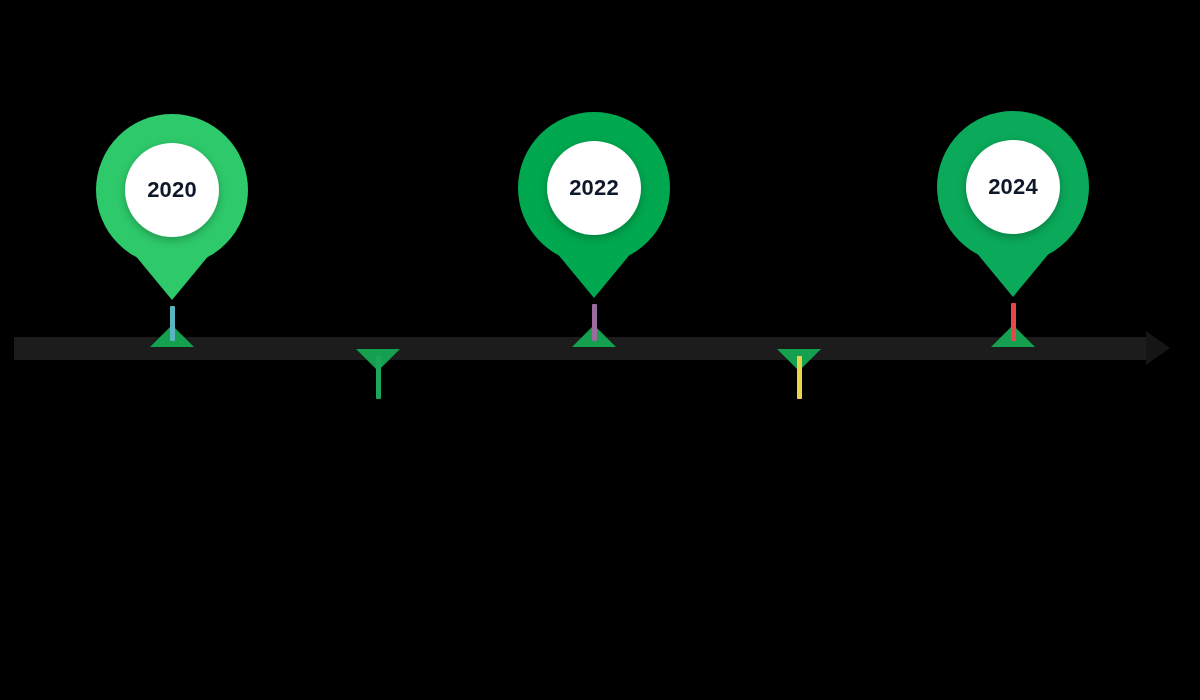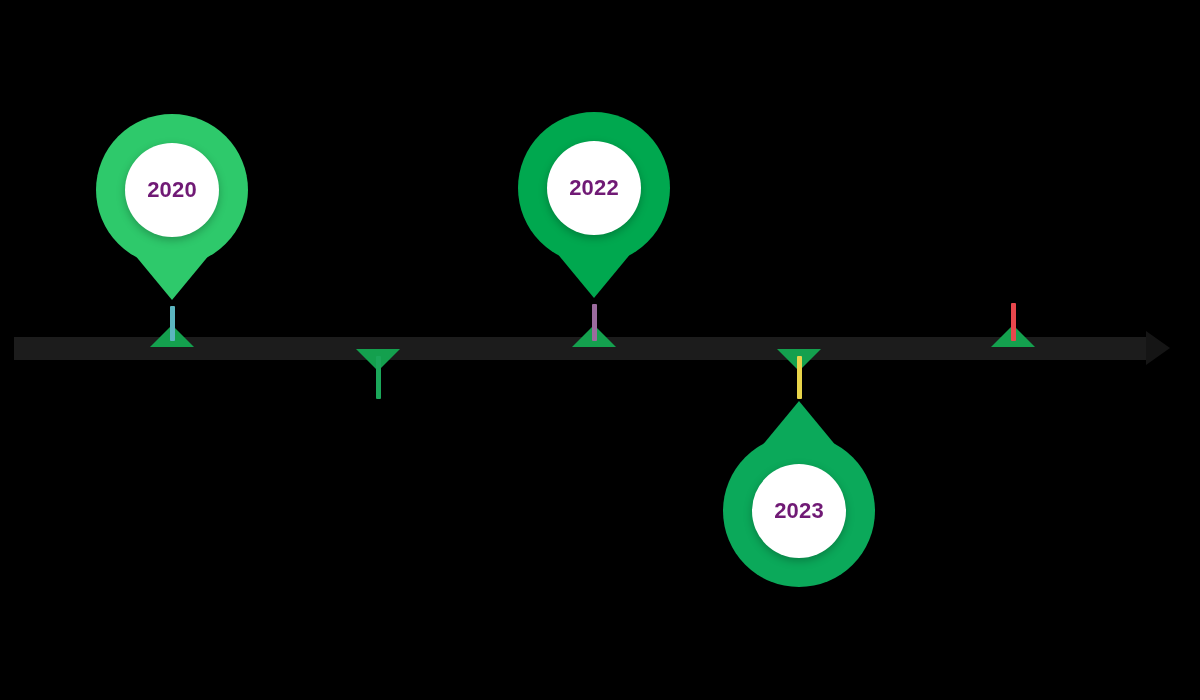--- a/index.html
+++ b/index.html
@@ -126,21 +126,21 @@
     border-radius: 50%;
     background: #ffffff;
     display: flex;
     align-items: center;
     justify-content: center;
     box-shadow: 0 3px 9px rgba(0,0,0,0.25);
   }
   .pin-label {
     font-size: 22px;
     font-weight: bold;
-    color: #701a75;
+    color: #0f172a;
     letter-spacing: 0.2px;
     line-height: 1;
   }
 </style>
 </head>
 <body>
 
 <div class="stage">
 
   <div class="timeline-bar"></div>
@@ -164,26 +164,26 @@
         <div class="marker-tri up"></div>
         <div class="pin above" style="--pin-color: #00a84f; background: rgb(0, 168, 79); top: 112px;">
           <div class="pin-inner">
             <span class="pin-label">2022</span>
           </div>
         </div>
         <div class="stem" style="background: rgb(155, 107, 158); top: 304px; height: 37px;"></div>
       </div>
       <div class="milestone" style="left: 799px;">
         <div class="marker-tri down"></div>
-        <div class="pin below" style="--pin-color: #0ba95a; background: rgb(11, 169, 90); top: 435px;">
-          <div class="pin-inner">
-            <span class="pin-label">2023</span>
-          </div>
-        </div>
         <div class="stem" style="background: rgb(232, 212, 74); top: 356px; height: 43px;"></div>
       </div>
       <div class="milestone" style="left: 1013px;">
         <div class="marker-tri up"></div>
+        <div class="pin above" style="--pin-color: #0ba95a; background: rgb(11, 169, 90); top: 111px;">
+          <div class="pin-inner">
+            <span class="pin-label">2024</span>
+          </div>
+        </div>
         <div class="stem" style="background: rgb(232, 71, 76); top: 303px; height: 38px;"></div>
       </div>
     </div>
 
 </div>
 
 </body></html>

